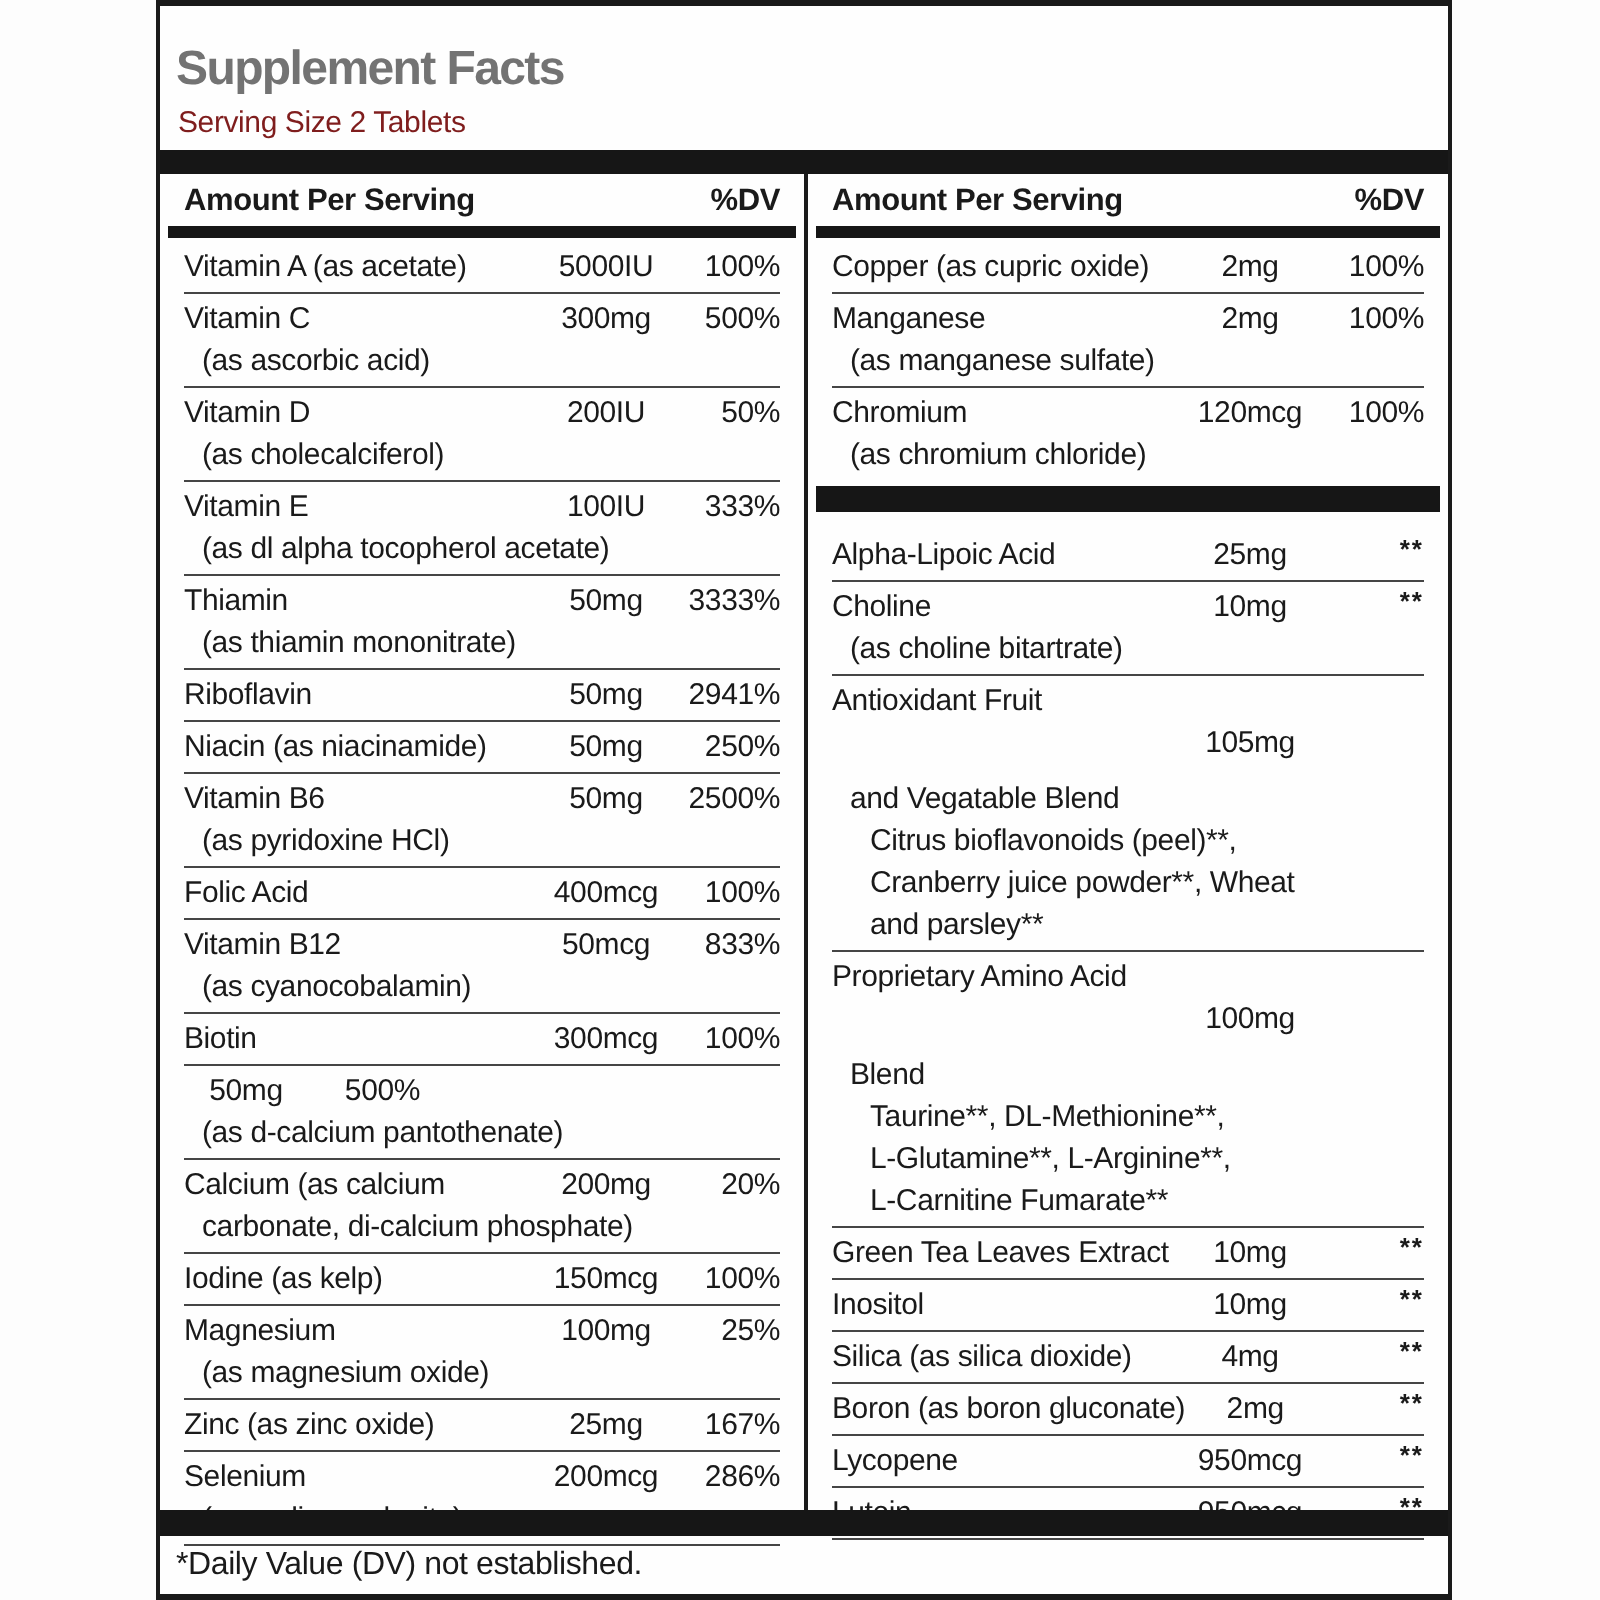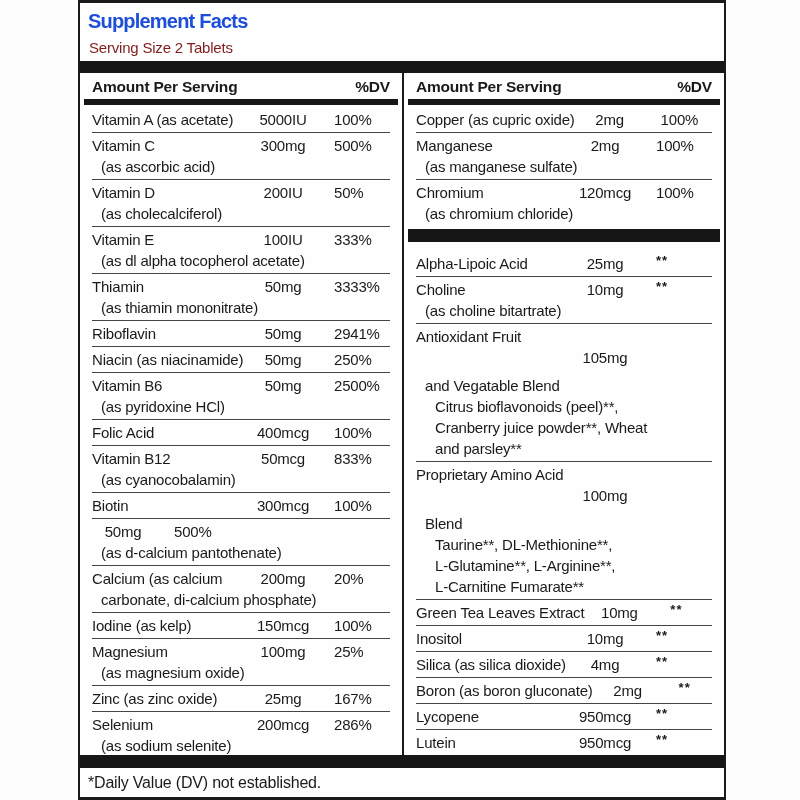--- a/index.html
+++ b/index.html
@@ -16,22 +16,22 @@
     width:648px;height:800px;
     box-sizing:border-box;
     background:#fefefe;
     border:2px solid #1a1a1a;
     border-top-width:3px;
     border-bottom-width:3px;
     display:flex;flex-direction:column;
     letter-spacing:-0.2px;
   }
   .title{
-    font-weight:bold;font-size:20px;letter-spacing:-0.8px;
-    padding:2px 8px 0 8px;line-height:32px;color:#1d4ed8;
+    font-weight:bold;font-size:24px;letter-spacing:-0.8px;
+    padding:16px 8px 0 8px;line-height:32px;color:#737373;
   }
   .serving{font-size:15px;padding:1px 8px 4px 9px;line-height:19px;color:#7f1d1d;}
   .bar{background:#161616;}
   .bar.top{height:12px;}
   .bar.mid{height:13px;margin:3px -8px 7px -8px;}
   .bar.footer{height:13px;}
   .columns{flex:1;display:flex;align-items:stretch;min-height:0;}
   .col{width:50%;box-sizing:border-box;padding:0 12px;}
   .col.right{border-left:2px solid #1a1a1a;}
   .col-header{
@@ -41,21 +41,21 @@
   }
   .bar.medium{height:6px;margin:0 -8px;}
   .rows{font-size:15px;}
   .row{border-bottom:1.5px solid #454545;padding:2px 0 2px 0;}
   .rows .row:first-child{padding-top:4px;}
   .rows.no-last-border .row:last-child{border-bottom:none;}
   .line1,.line2{display:flex;line-height:21px;}
   .nm{flex:1;padding-right:4px;white-space:nowrap;}
   .nm2{flex:1;padding-left:9px;white-space:nowrap;margin-top:28px;}
   .amt{text-align:center;white-space:nowrap;min-width:62px;}
-  .dv{width:56px;white-space:nowrap;margin-left:20px;}
+  .dv{width:56px;text-align:right;white-space:nowrap;}
   .dv.stars{font-size:13px;letter-spacing:1px;position:relative;top:-3px;font-weight:bold;}
   .sub{padding-left:9px;line-height:21px;white-space:nowrap;}
   .sub.deep{padding-left:19px;}
   .footnote{
     font-weight:normal;font-size:16px;
     padding:5px 8px 4px 8px;line-height:20px;
   }
 </style>
 </head>
 <body>

